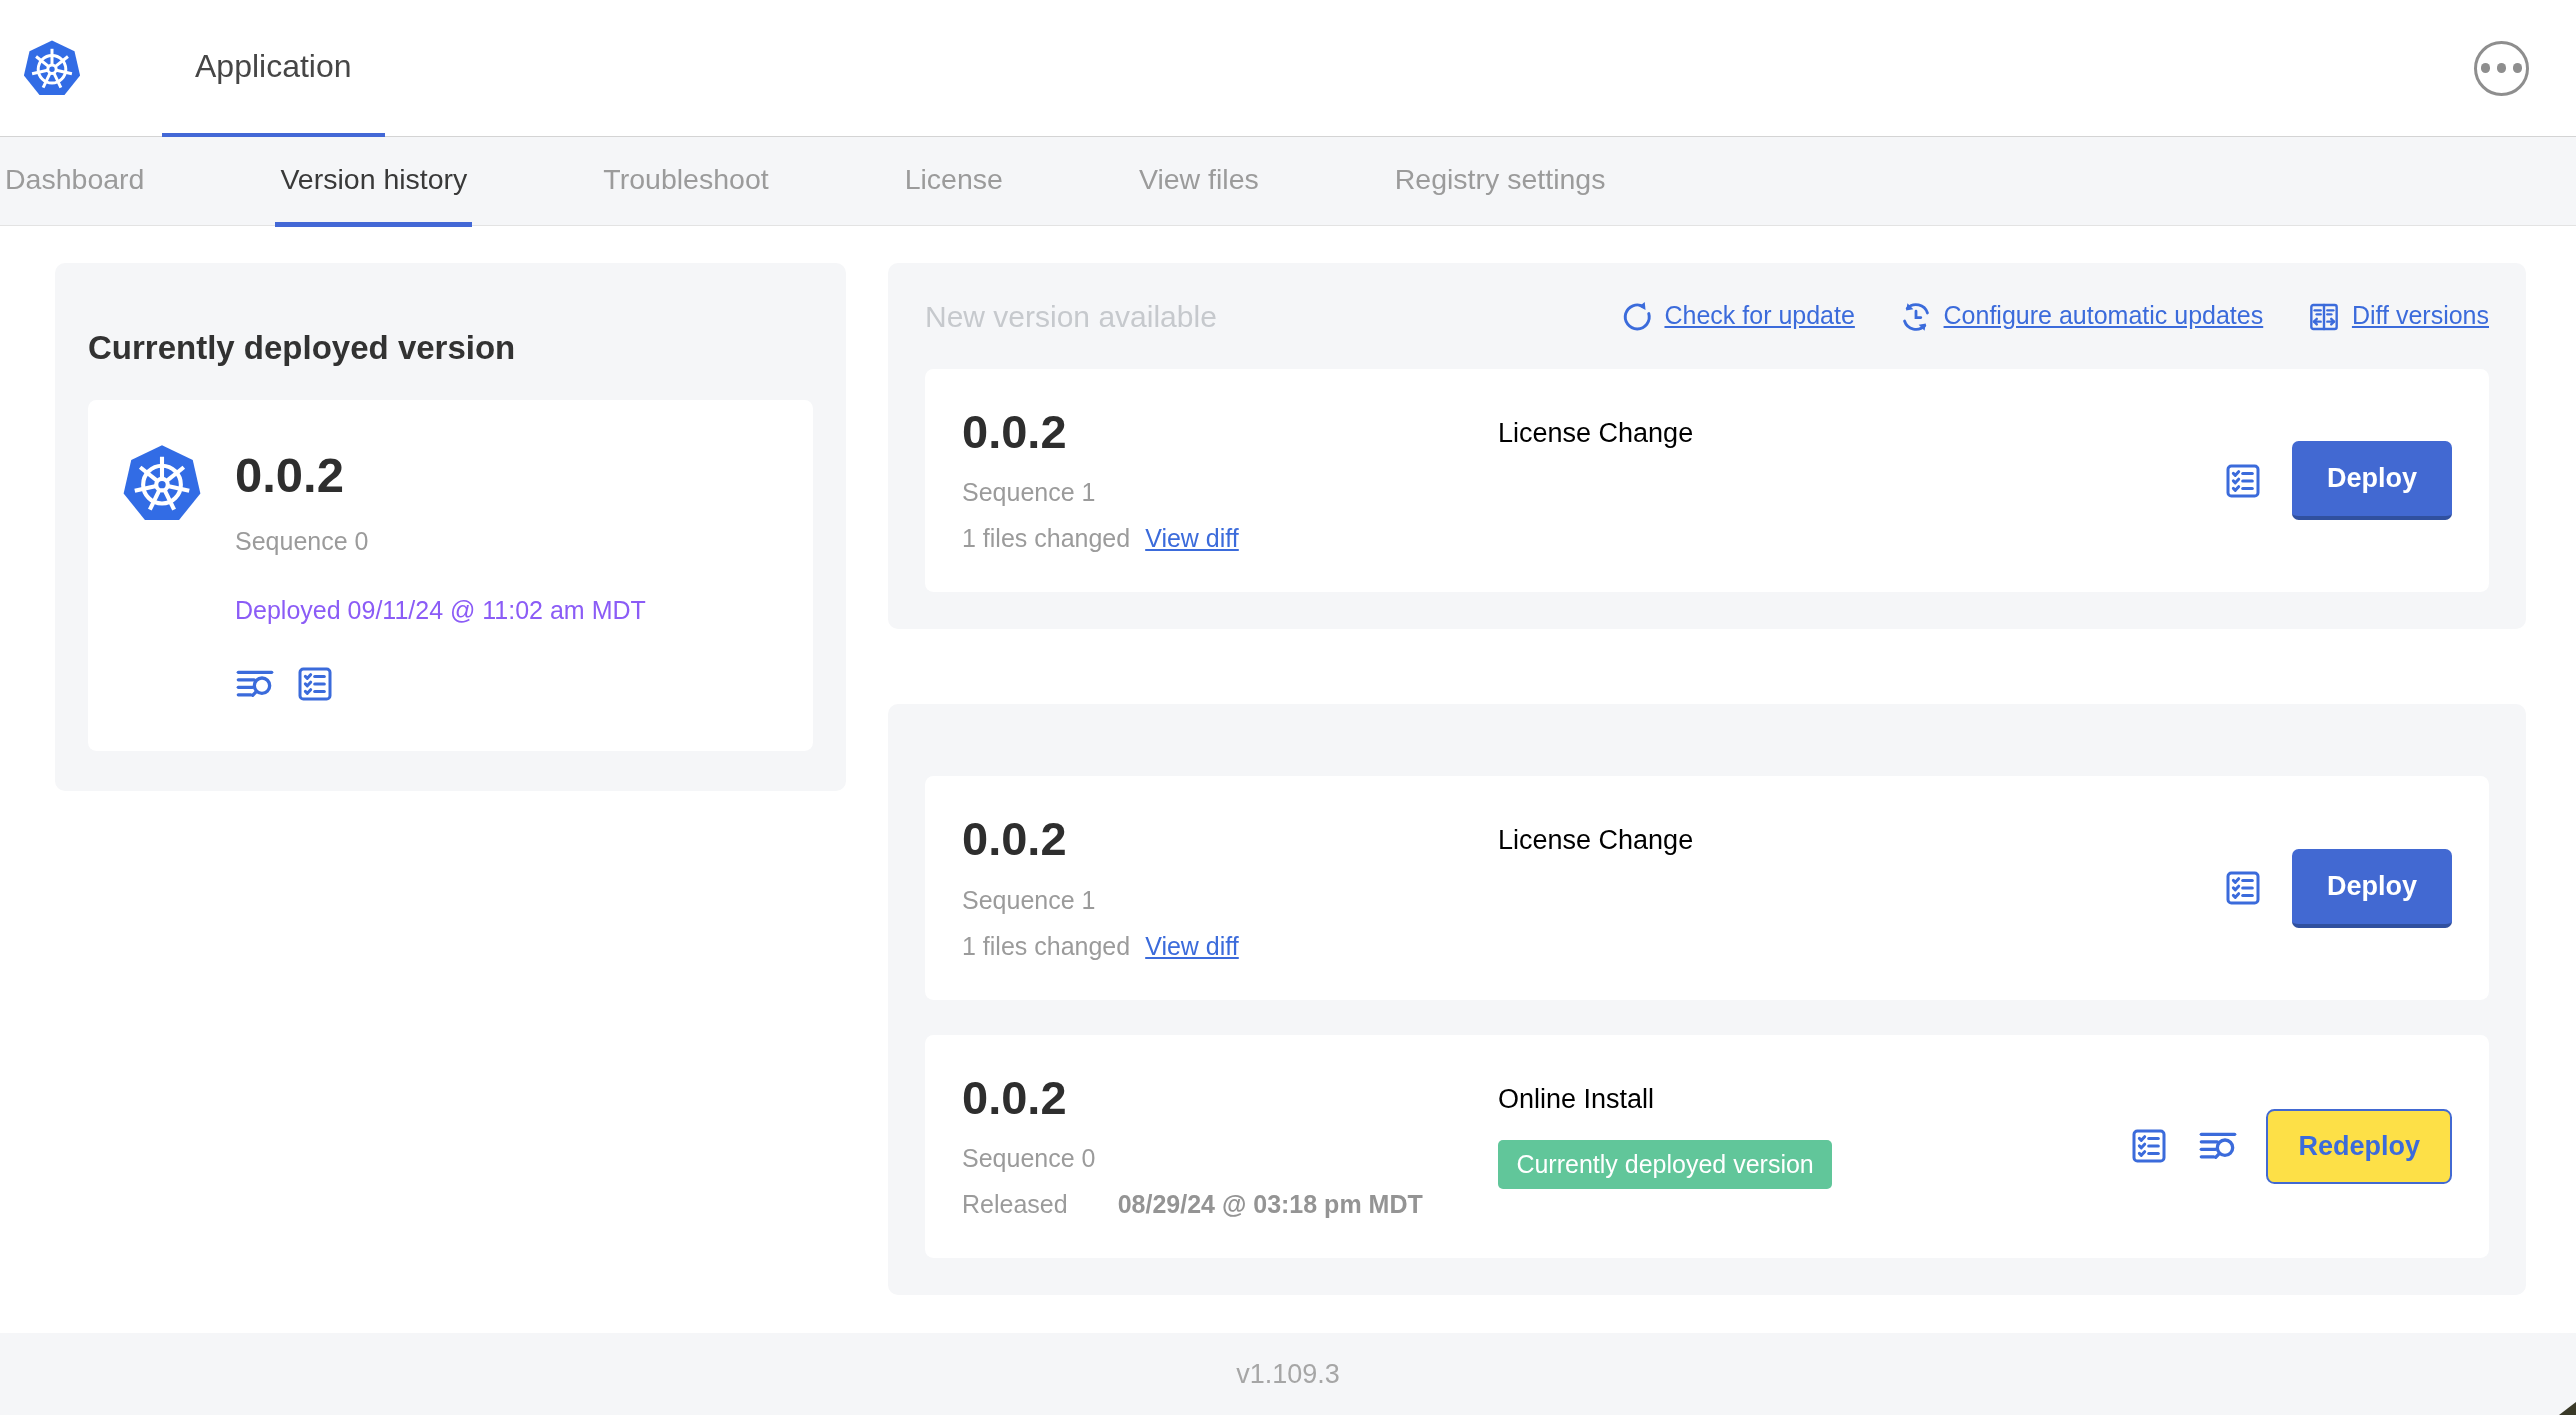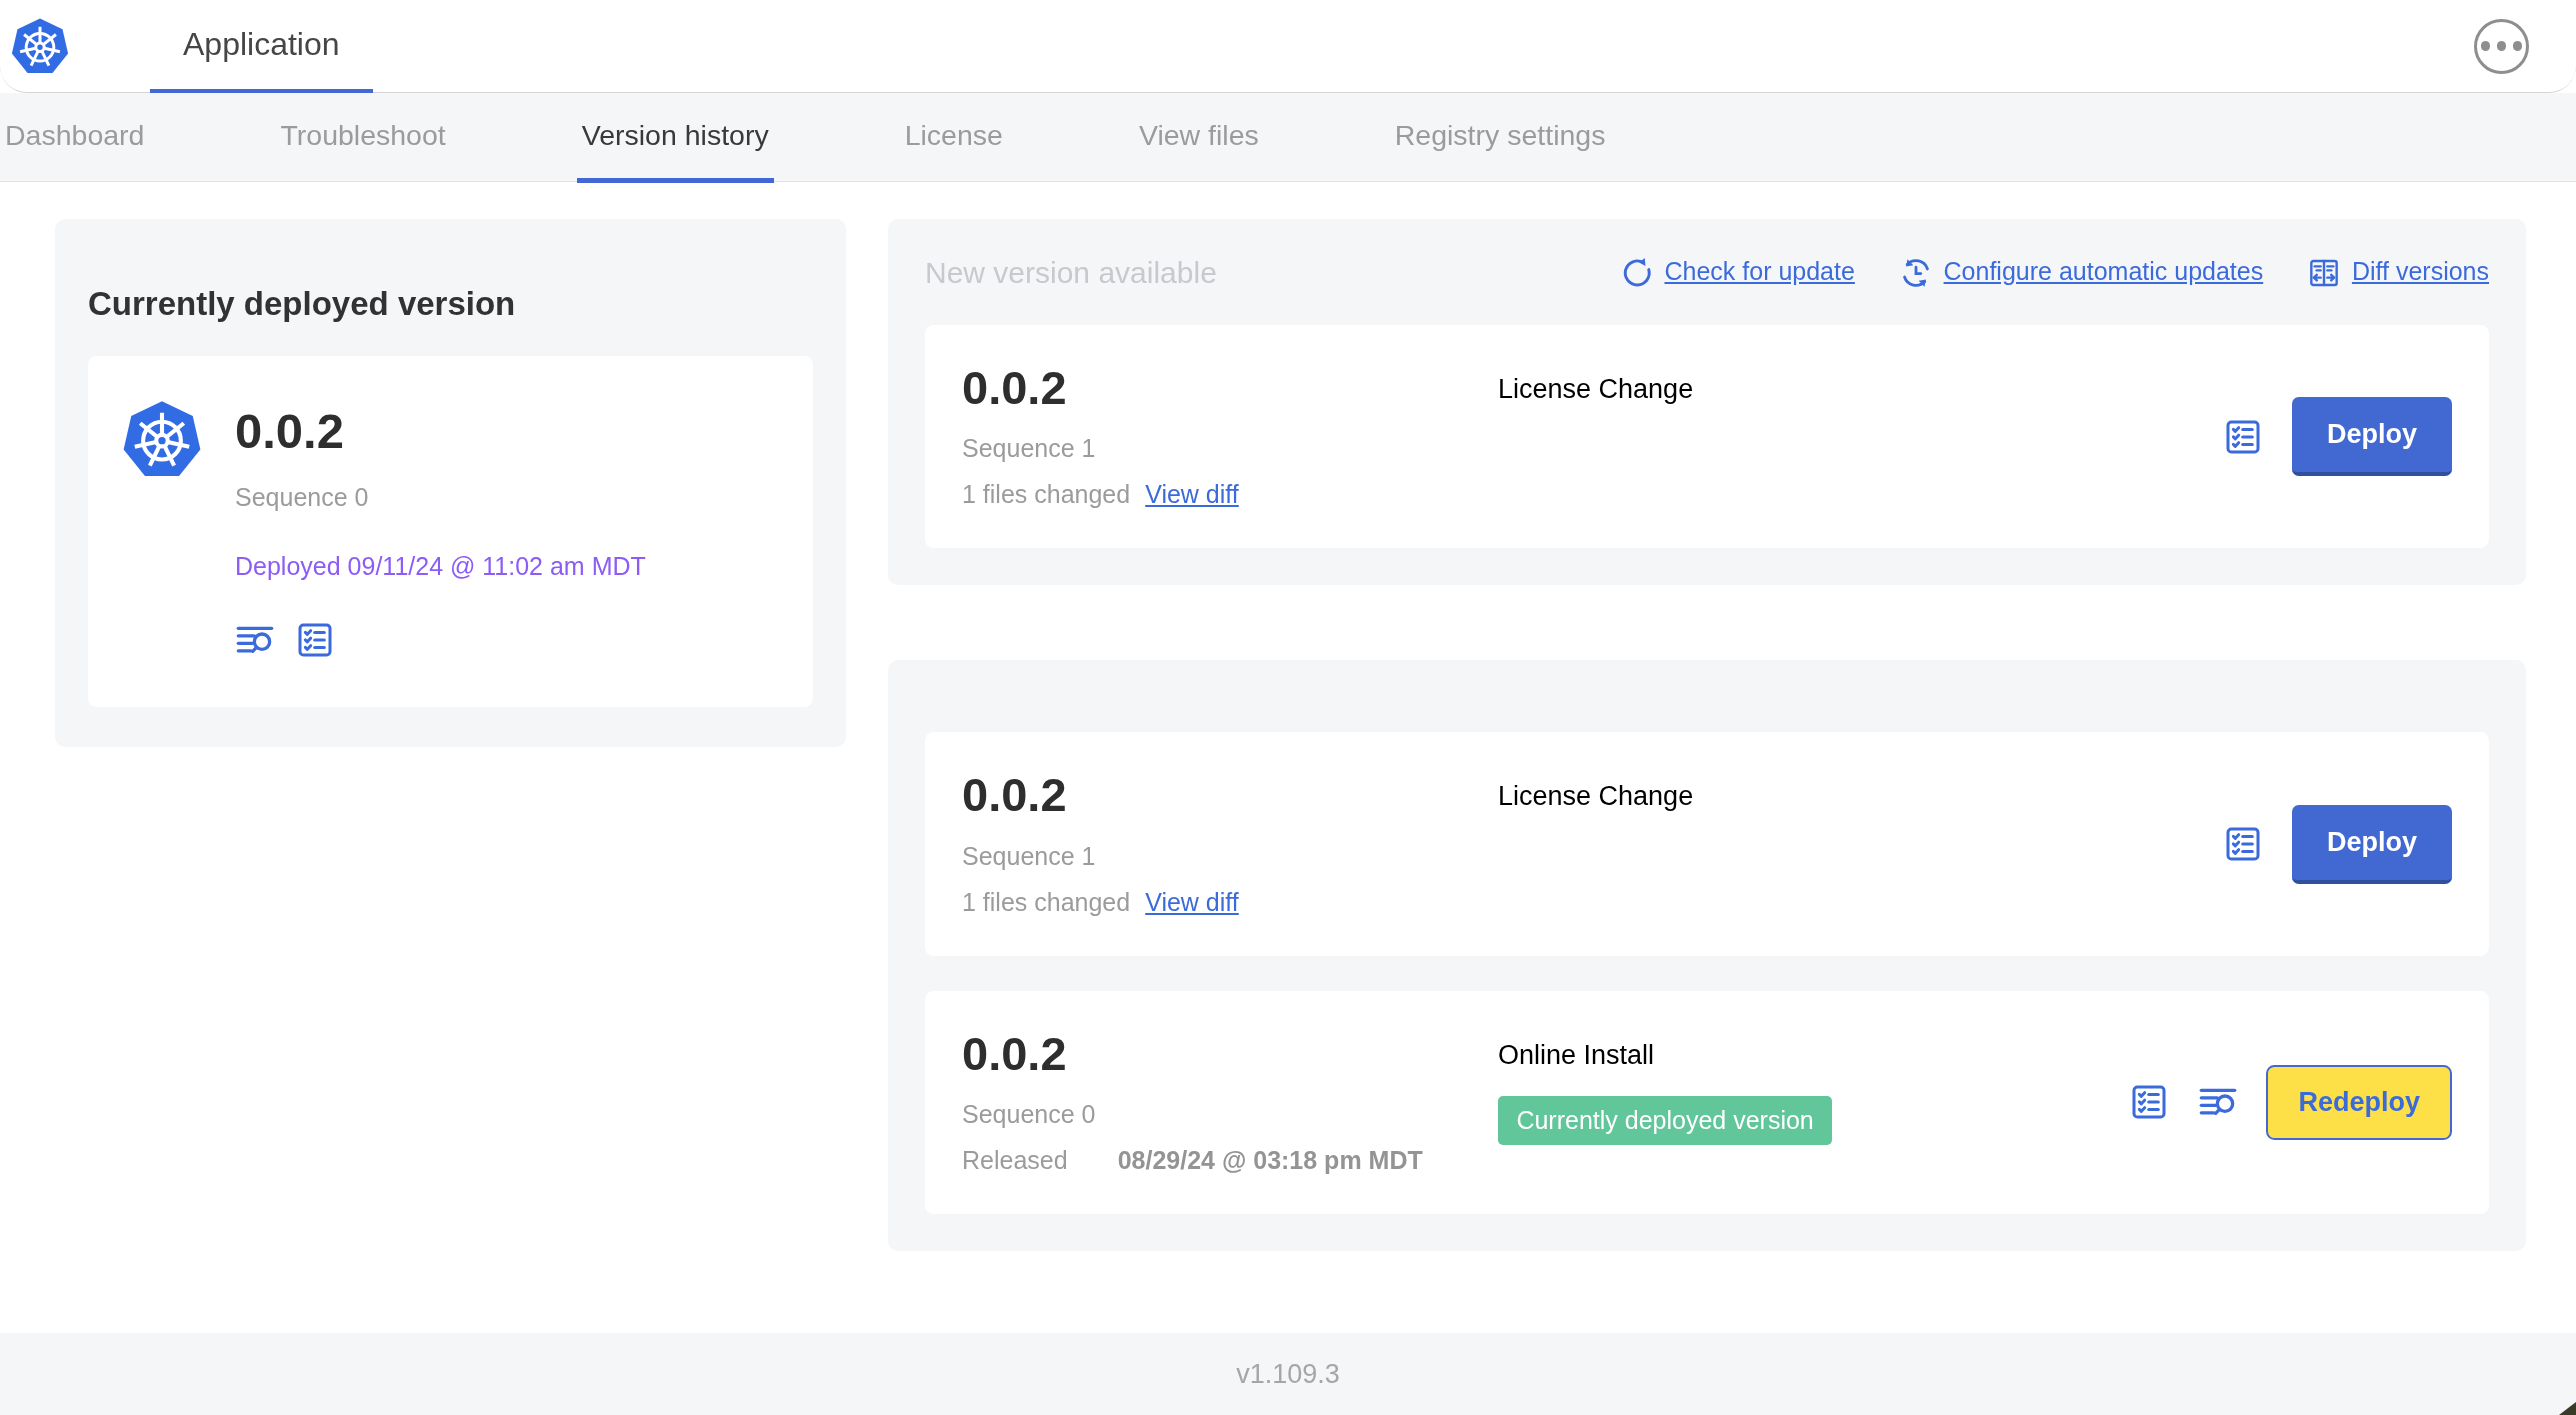--- a/index.html
+++ b/index.html
@@ -6,22 +6,22 @@
   html,body { margin:0; padding:0; }
   body {
     width: 2576px; height: 1415px;
     font-family: "Liberation Sans", sans-serif;
     background: #ffffff; overflow: hidden;
   }
   .page { display:flex; flex-direction:column; width:100%; height:100%; position:relative; }
 
   
   .topbar {
-    height: 93px; background:#fff; border-bottom: 1.7px solid #d4d4d4;
-    display:flex; align-items:stretch; padding: 0 47px 0 10px; flex:none;border-radius:27px;
+    height: 137px; background:#fff; border-bottom: 1.7px solid #d4d4d4;
+    display:flex; align-items:stretch; padding: 0 47px 0 22px; flex:none;
   }
   .brand { display:flex; align-items:center; margin-right: 80px; }
   .brand svg { width: 60px; height: 60px; display:block; }
   .app-tab {
     display:flex; align-items:center; padding: 0 33px; margin-bottom:-1.7px;
     font-size: 32px; color:#464646; font-weight: 500;
     border-bottom: 5.9px solid #4368d6; cursor:pointer;
   }
   .topbar-right { margin-left:auto; display:flex; align-items:center; }
   .ellipsis-btn {
@@ -198,22 +198,22 @@
       <div class="ellipsis-btn">
           <i></i>
           <i></i>
           <i></i>
         </div>
     </div>
   </header>
 
   <nav class="subnav">
     <div class="tab">Dashboard</div>
+    <div class="tab active">Version history</div>
     <div class="tab">Troubleshoot</div>
-    <div class="tab active">Version history</div>
     <div class="tab">License</div>
     <div class="tab">View files</div>
     <div class="tab">Registry settings</div>
   </nav>
 
   <main class="content">
 
     <aside class="left-col">
       <section class="card-gray current-card">
         <h2 class="current-title">Currently deployed version</h2>

